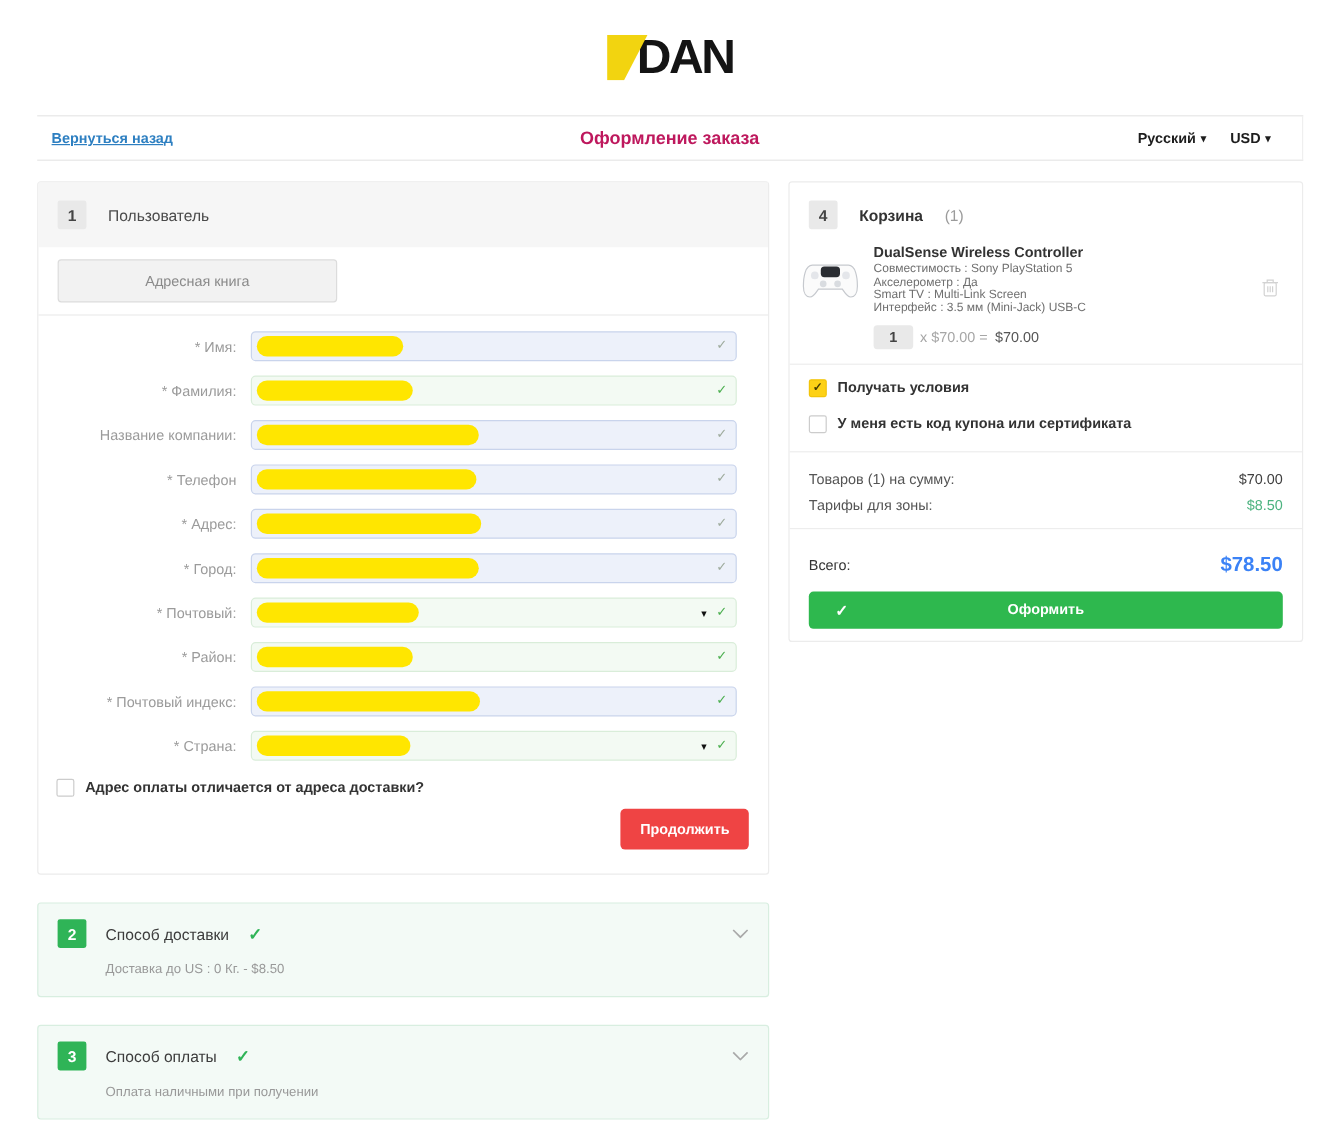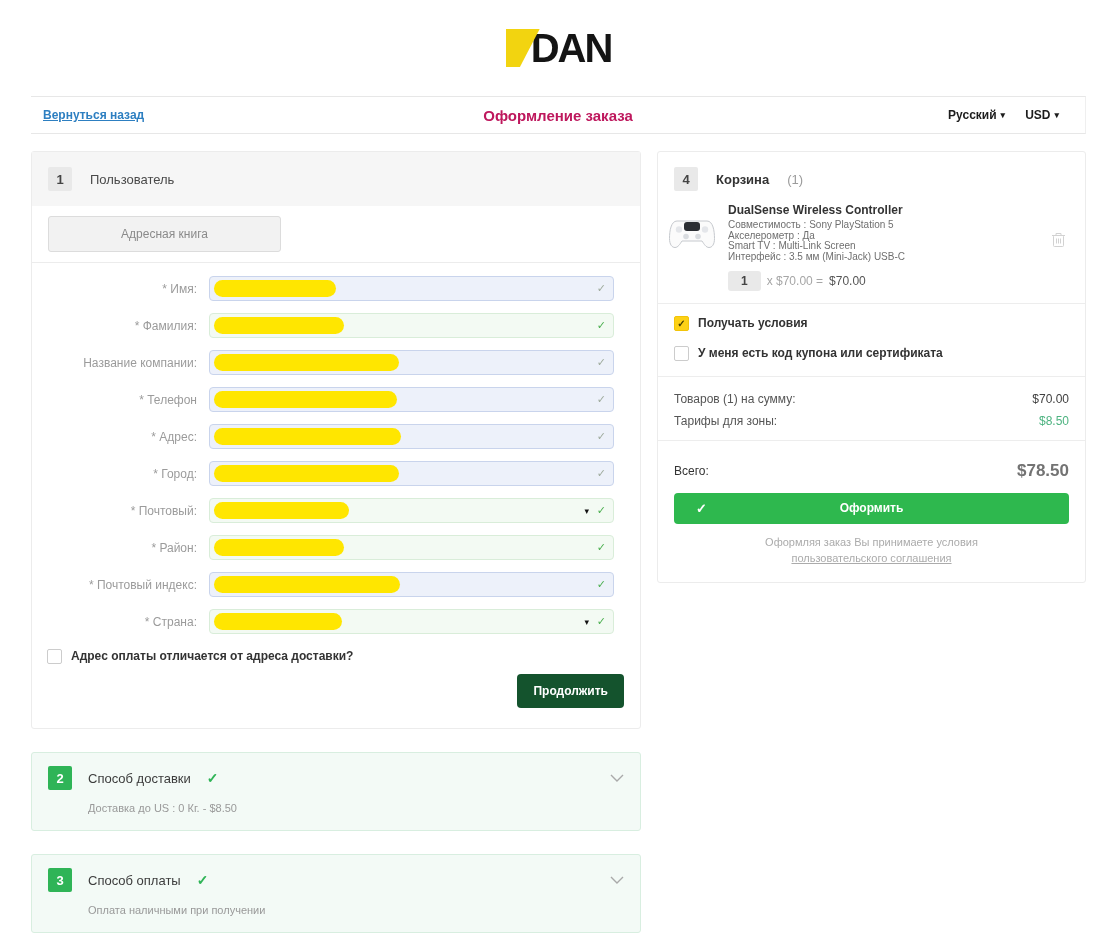--- a/index.html
+++ b/index.html
@@ -56,21 +56,21 @@
   .input-check.gray { color: #9fab9d; }
   .input-check.green { color: #4caf50; }
   .caret-sel { position: absolute; right: 24px; font-size: 9px; color: #111; }
 
   .billing-row { margin: 15px 0 0 15px; display: flex; align-items: flex-start; gap: 9px; }
   .checkbox { width: 15px; height: 15px; border: 1px solid #ccc; border-radius: 2px; background: #fff;
               display: inline-flex; align-items: center; justify-content: center; flex-shrink: 0;
               cursor: pointer; font-size: 10px; }
   .bold-label { font-size: 12px; font-weight: bold; color: #333; cursor: pointer; }
   .continue-row { padding: 10px 16px 20px; text-align: right; }
-  .continue-btn { background: #14532d; color: #fff; border: none; border-radius: 4px; font-size: 12px;
+  .continue-btn { background: #ef4444; color: #fff; border: none; border-radius: 4px; font-size: 12px;
                   font-weight: bold; padding: 10px 16px; cursor: pointer;
                   font-family: "Liberation Sans", sans-serif; }
 
   
   .green-panel { margin-top: 23px; background: #f3faf6; border: 1px solid #d8eee0;
                  border-radius: 3px; padding: 13px 16px 16px; }
   .gp-header { display: flex; align-items: center; gap: 16px; cursor: pointer; }
   .gp-title { font-size: 13px; font-weight: normal; color: #3c3c3c; }
   .gp-check { color: #2fb457; font-weight: bold; font-size: 14px; }
   .gp-chevron { margin-left: auto; display: flex; }
@@ -92,21 +92,21 @@
   .trash { width: 20px; flex-shrink: 0; padding-top: 28px; cursor: pointer; }
   .divider { border-top: 1px solid #ededed; margin: 12px 0; }
   .cb-row { padding: 0 16px; display: flex; align-items: center; gap: 9px; margin-bottom: 15px; }
   .checkbox.checked-yellow { background: #fdd116; border-color: #f2c409; color: #453d00; font-weight: bold; }
   .totals { padding: 3px 16px 0; }
   .total-row { display: flex; justify-content: space-between; font-size: 12px; color: #555; margin-bottom: 8px; }
   .tv-dark { color: #3f3f3f; }
   .tv-green { color: #4db380; }
   .grand-row { padding: 8px 16px 10px; display: flex; justify-content: space-between; align-items: center; }
   .grand-label { font-size: 12px; color: #333; }
-  .grand-value { font-size: 17px; font-weight: bold; color: #737373; }
+  .grand-value { font-size: 17px; font-weight: bold; color: #3b82f6; }
   .checkout-btn { display: flex; align-items: center; justify-content: center; position: relative;
                   margin: 2px 16px 10px; width: calc(100% - 32px); height: 31px; background: #2eb84e;
                   border: none; border-radius: 4px; color: #fff; font-size: 12px; font-weight: bold;
                   cursor: pointer; font-family: "Liberation Sans", sans-serif; }
   .btn-check { position: absolute; left: 22px; font-size: 13px; }
   .agreement { text-align: center; font-size: 11px; color: #ababab; line-height: 1.5; padding-bottom: 15px; }
   .agreement a { color: #ababab; text-decoration: underline; cursor: pointer; }
 </style>
 </head>
 <body>
@@ -335,19 +335,15 @@
       <div class="grand-row">
         <span class="grand-label">Всего:</span>
         <span class="grand-value">$78.50</span>
       </div>
 
       <button class="checkout-btn">
         <span class="btn-check">✓</span>
         <span>Оформить</span>
       </button>
 
-      <div class="agreement">
-        <span>Оформляя заказ Вы принимаете условия</span><br>
-        <a>пользовательского соглашения</a>
-      </div>
     </div>
   </div>
 </div>
 
 </body></html>

